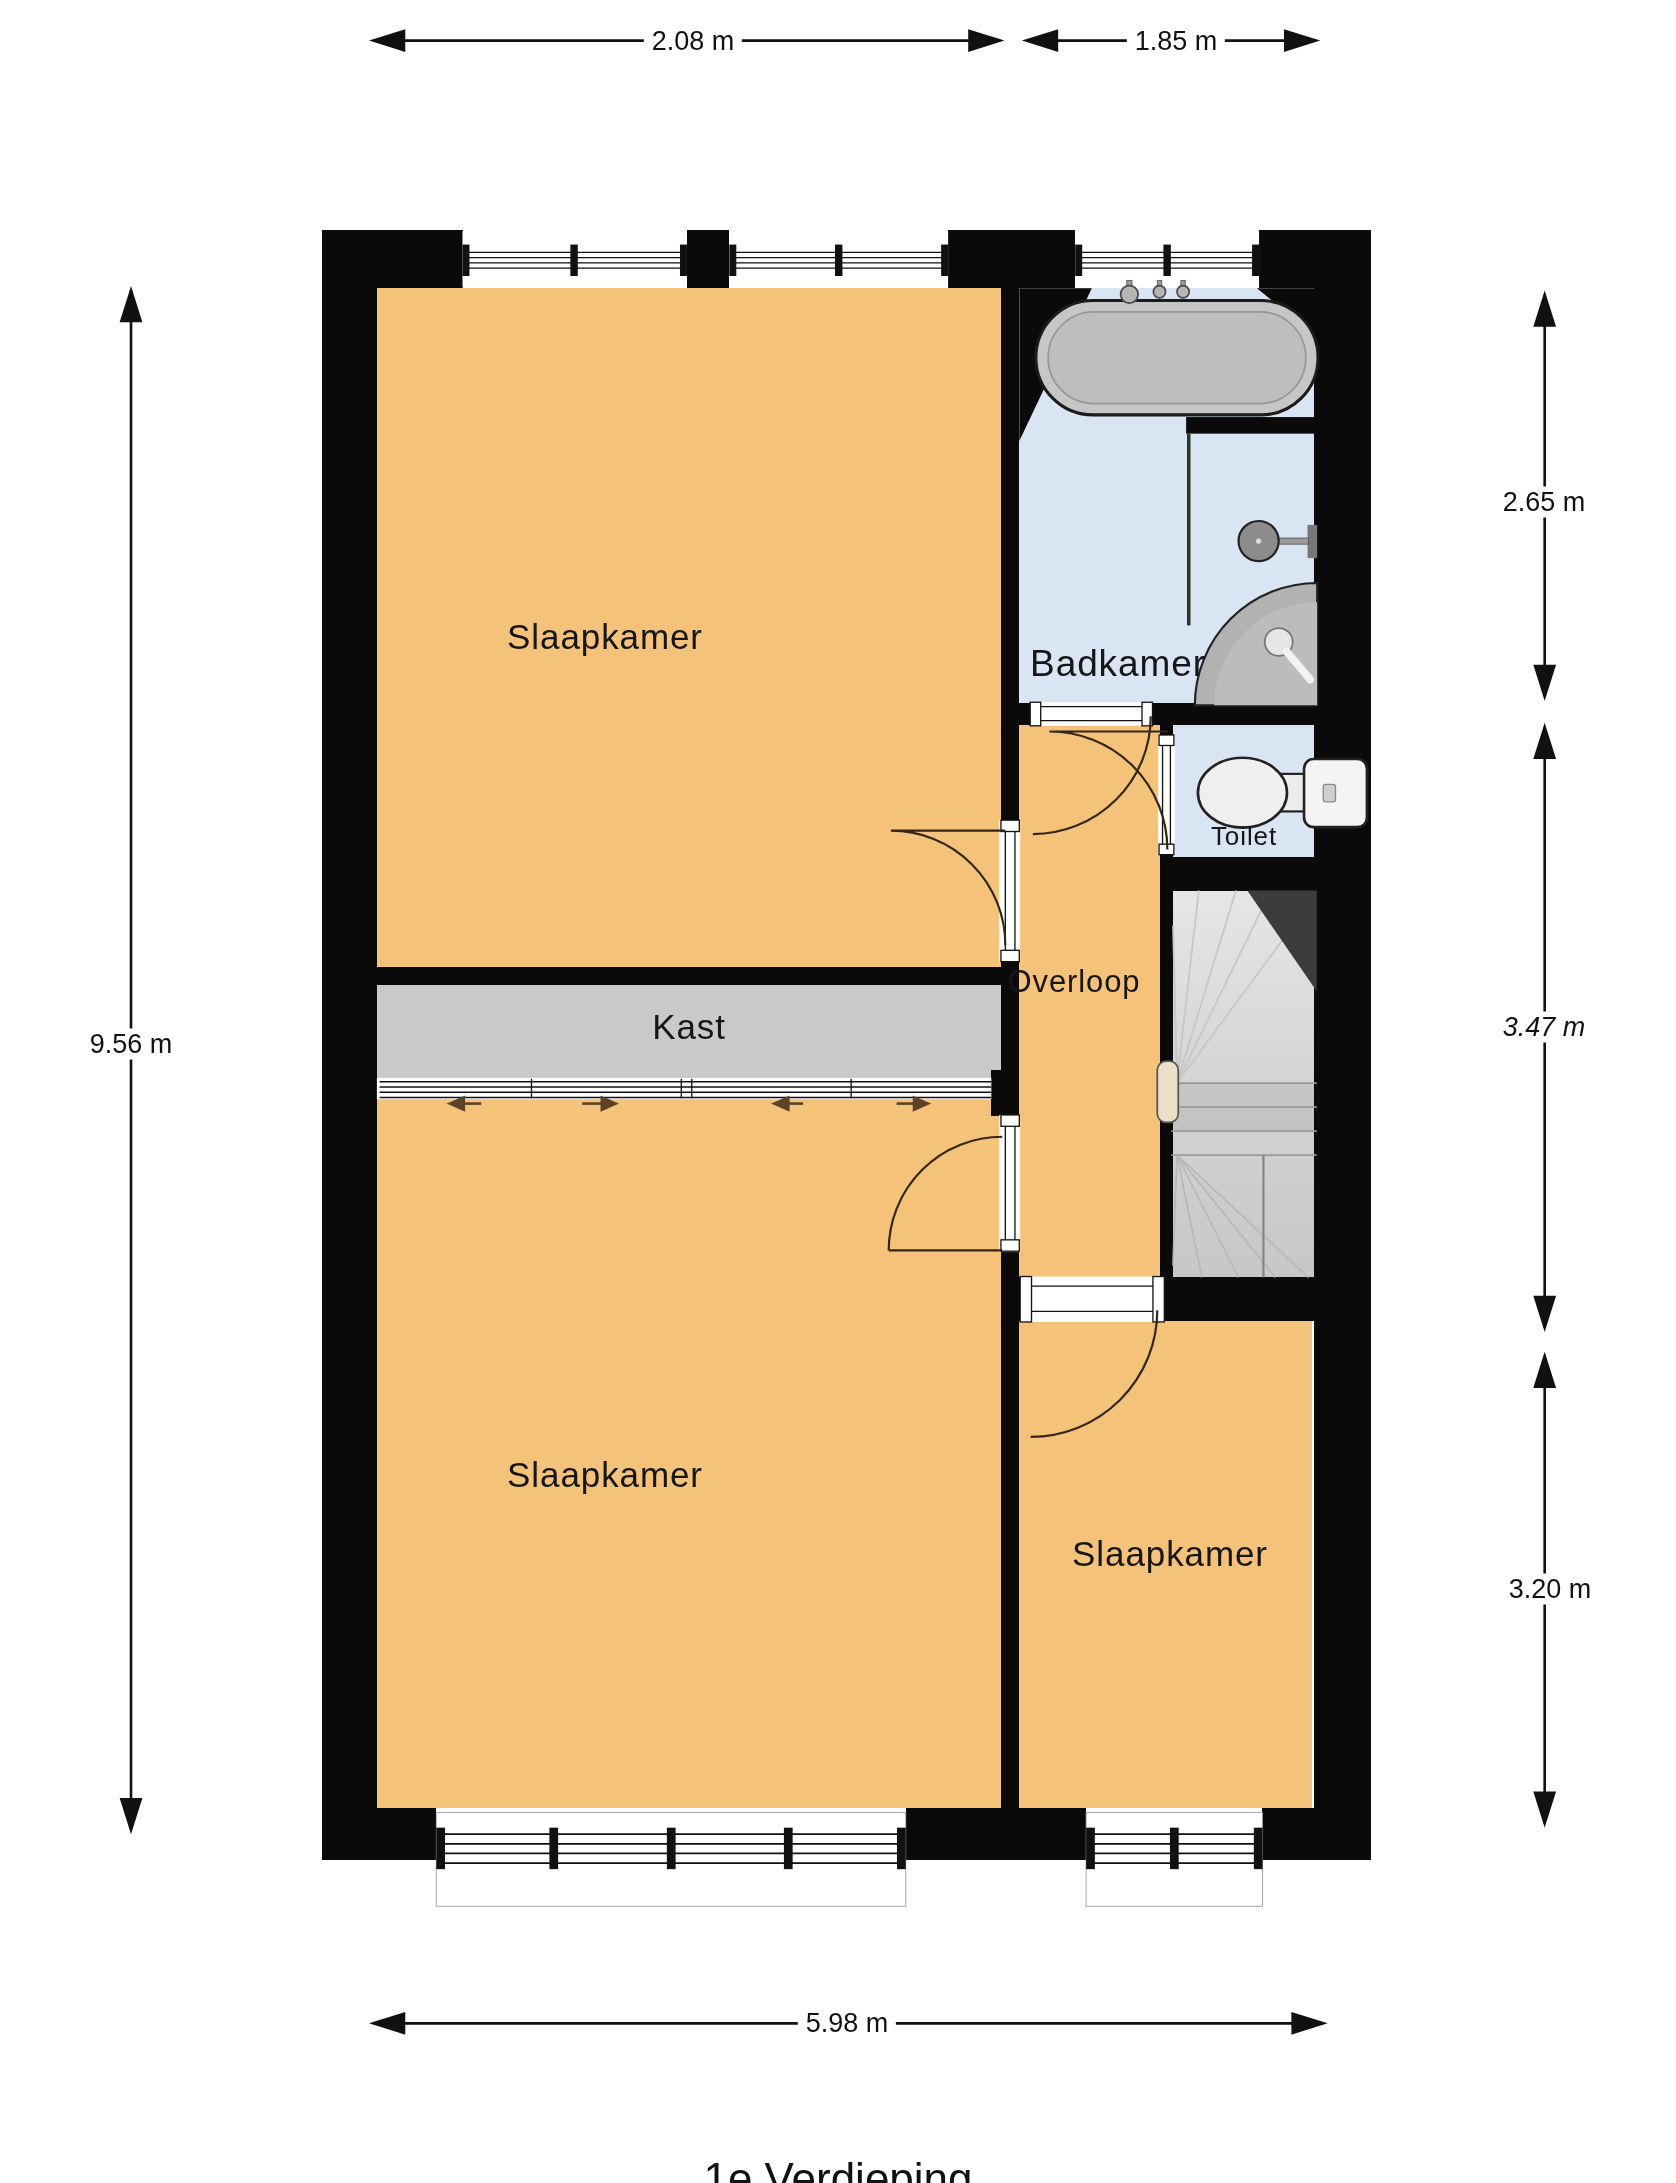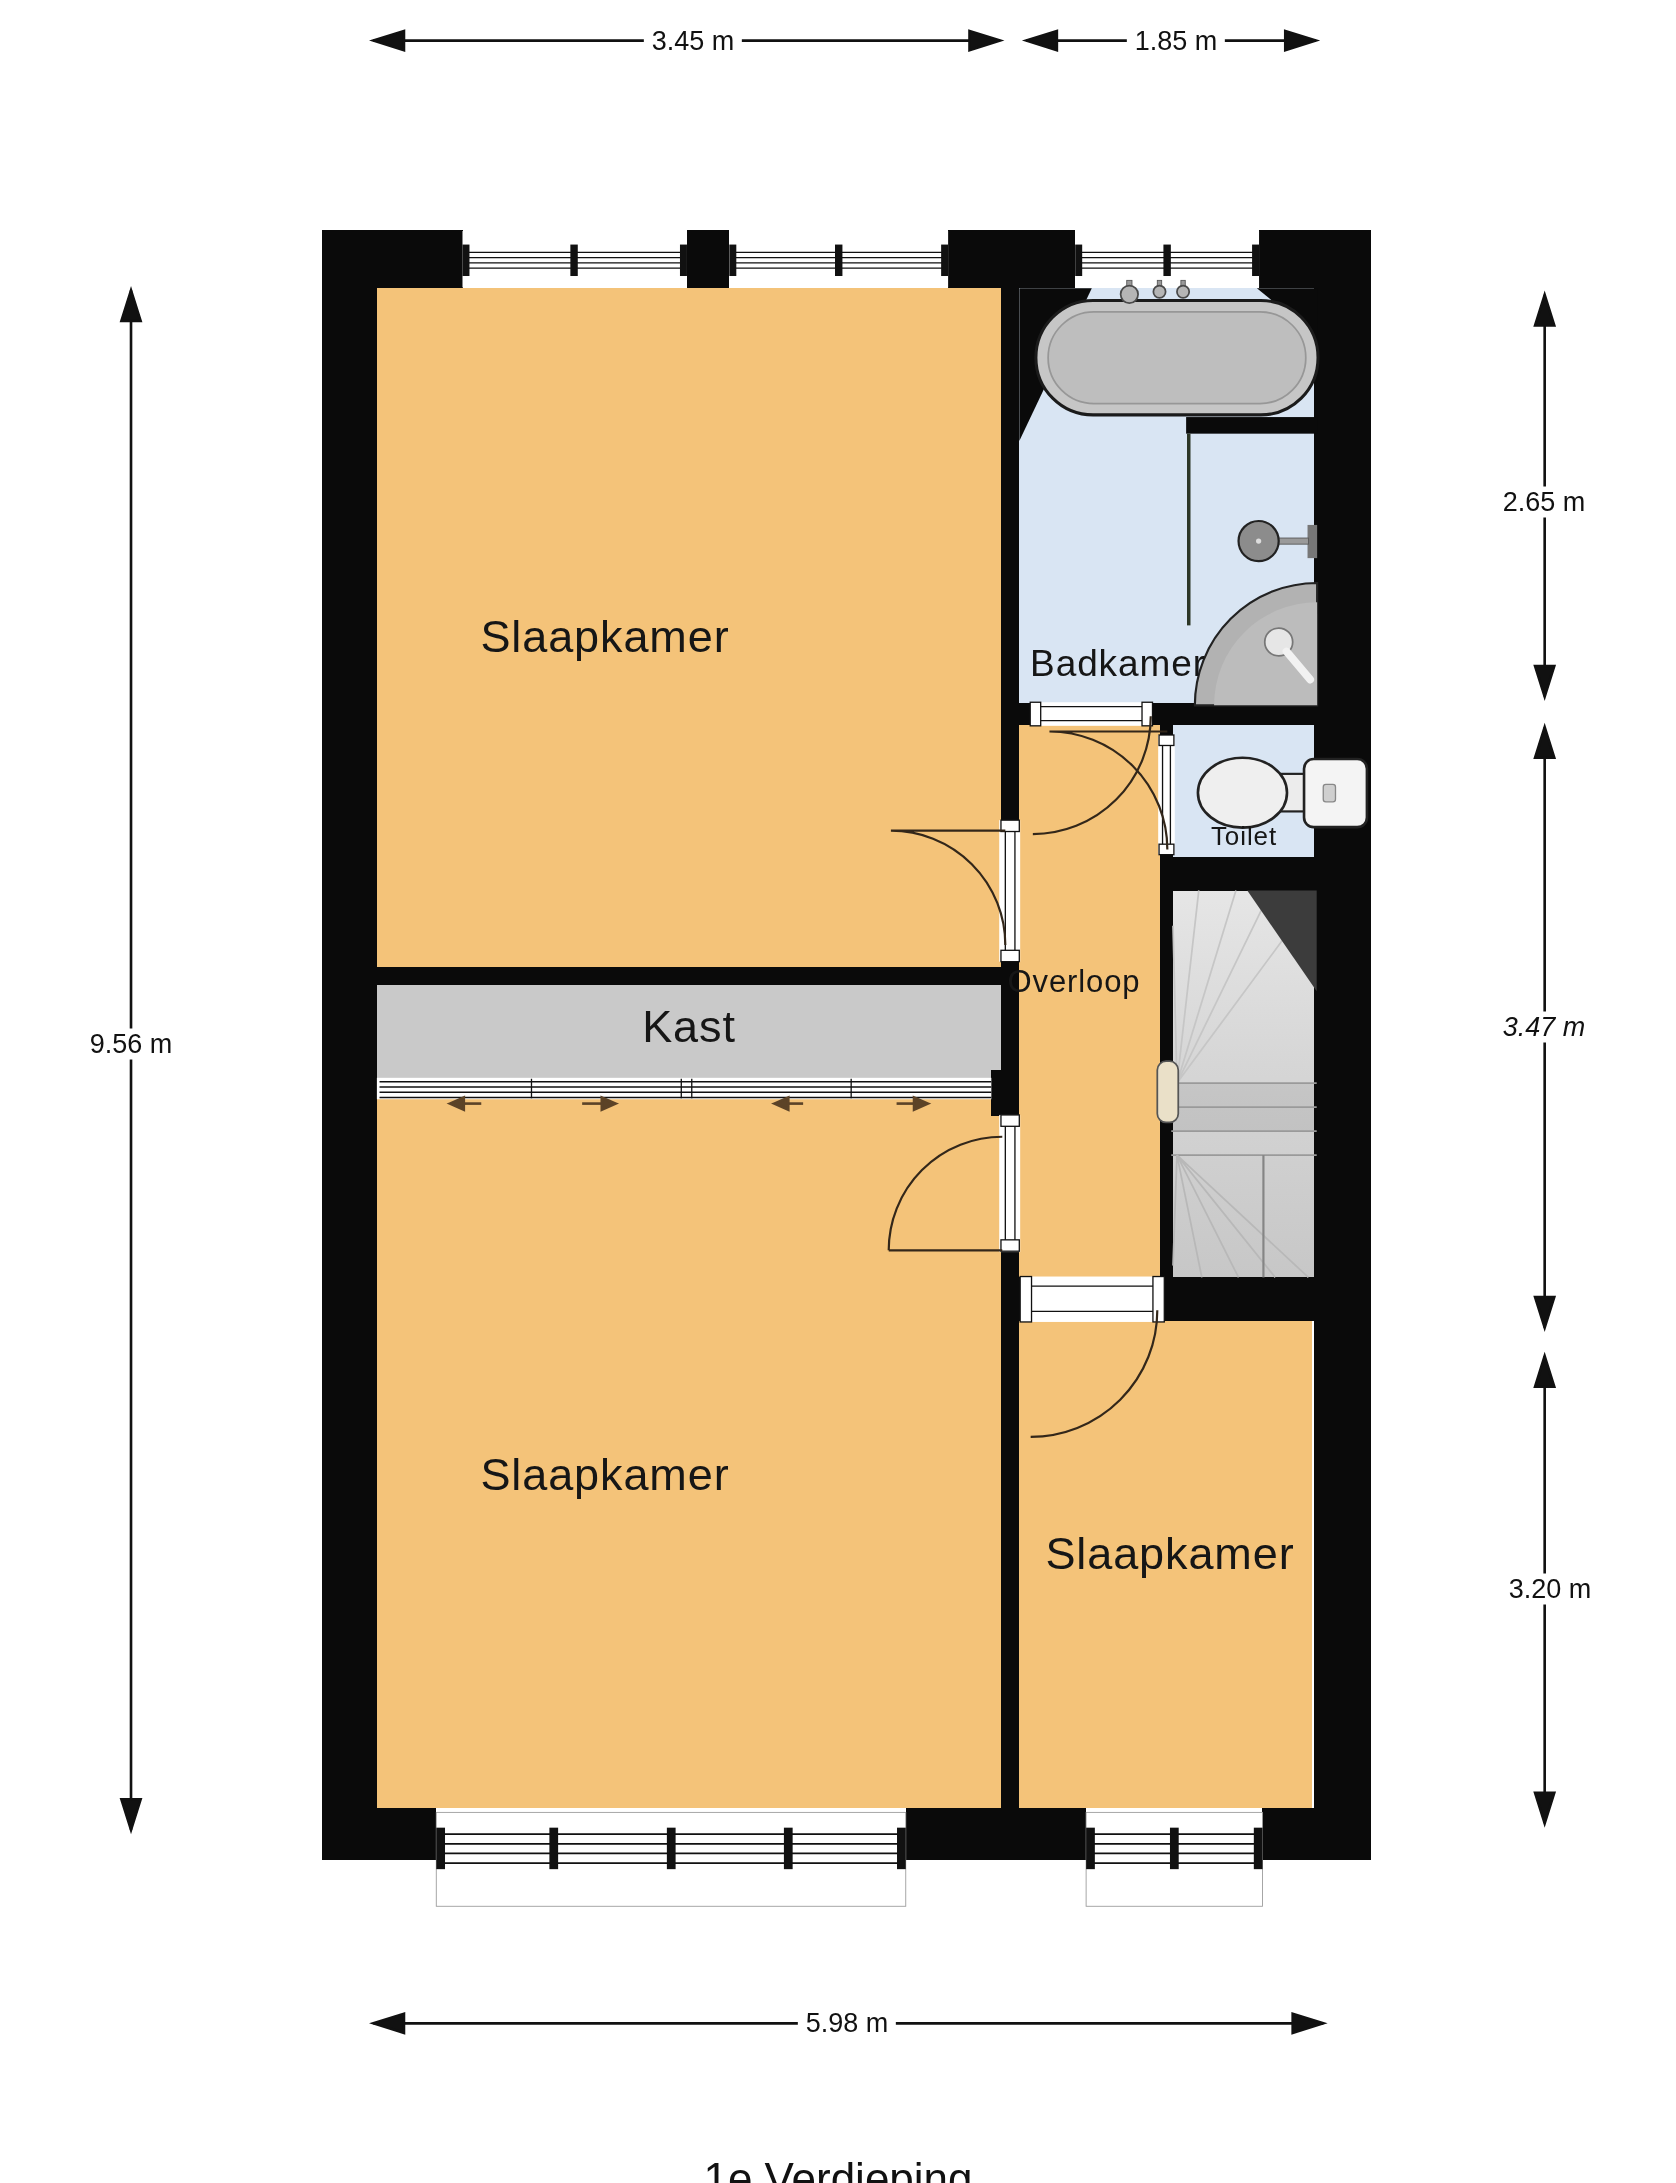--- a/index.html
+++ b/index.html
@@ -4,21 +4,21 @@
 <style>
   html,body{margin:0;padding:0;background:#fff;}
   #plan{position:relative;width:1677px;height:2236px;background:#ffffff;
         font-family:"Liberation Sans", sans-serif;color:#111;overflow:hidden;}
   .room{position:absolute;}
   .wall{position:absolute;background:#0a0a0a;}
   .panel{position:absolute;background:#e2e2e2;}
   .stairsbg{position:absolute;background:linear-gradient(180deg,#e6e6e6 0%,#d6d6d6 45%,#c7c7c7 100%);}
   svg.overlay{position:absolute;left:0;top:0;}
   .label{position:absolute;transform:translate(-50%,-50%);white-space:nowrap;color:#161616;}
-  .room-label{font-size:45px;letter-spacing:0.9px;}
+  .room-label{font-size:35px;letter-spacing:0.9px;}
   .dim{position:absolute;transform:translate(-50%,-50%);white-space:nowrap;background:#ffffff;
        padding:0 7.9px;font-size:27px;color:#111;}
   .title{position:absolute;transform:translate(-50%,-50%);font-size:44px;color:#111;white-space:nowrap;}
 </style>
 </head>
 <body>
 
 <div id="plan">
 
   <div class="room" style="left:377px;top:288px;width:624px;height:679px;background:#F4C379;"></div>
@@ -221,21 +221,21 @@
   </svg>
 
   <div class="label room-label" style="left:605px;top:637px;">Slaapkamer</div>
   <div class="label room-label" style="left:605px;top:1475px;">Slaapkamer</div>
   <div class="label room-label" style="left:1170px;top:1554px;">Slaapkamer</div>
   <div class="label room-label" style="left:1118px;top:664px;font-size:37px;">Badkamer</div>
   <div class="label room-label" style="left:1074px;top:982px;font-size:31px;text-align:center;">Overloop</div>
   <div class="label room-label" style="left:1244px;top:836px;font-size:26px;text-align:center;">Toilet</div>
   <div class="label room-label" style="left:689px;top:1027px;">Kast</div>
 
-  <div class="dim" style="left:693px;top:41px;">3.45 m</div>
+  <div class="dim" style="left:693px;top:41px;">2.08 m</div>
   <div class="dim" style="left:1176px;top:41px;">1.85 m</div>
   <div class="dim" style="left:847px;top:2023px;">5.98 m</div>
   <div class="dim" style="left:131px;top:1044px;">9.56 m</div>
   <div class="dim" style="left:1544px;top:502px;">2.65 m</div>
   <div class="dim" style="left:1544px;top:1027px;font-style:italic;">3.47 m</div>
   <div class="dim" style="left:1544px;top:1589px;margin-left:6px;">3.20 m</div>
 
   <div class="title" style="left:838px;top:2179px;">1e Verdieping</div>
 </div>
 

